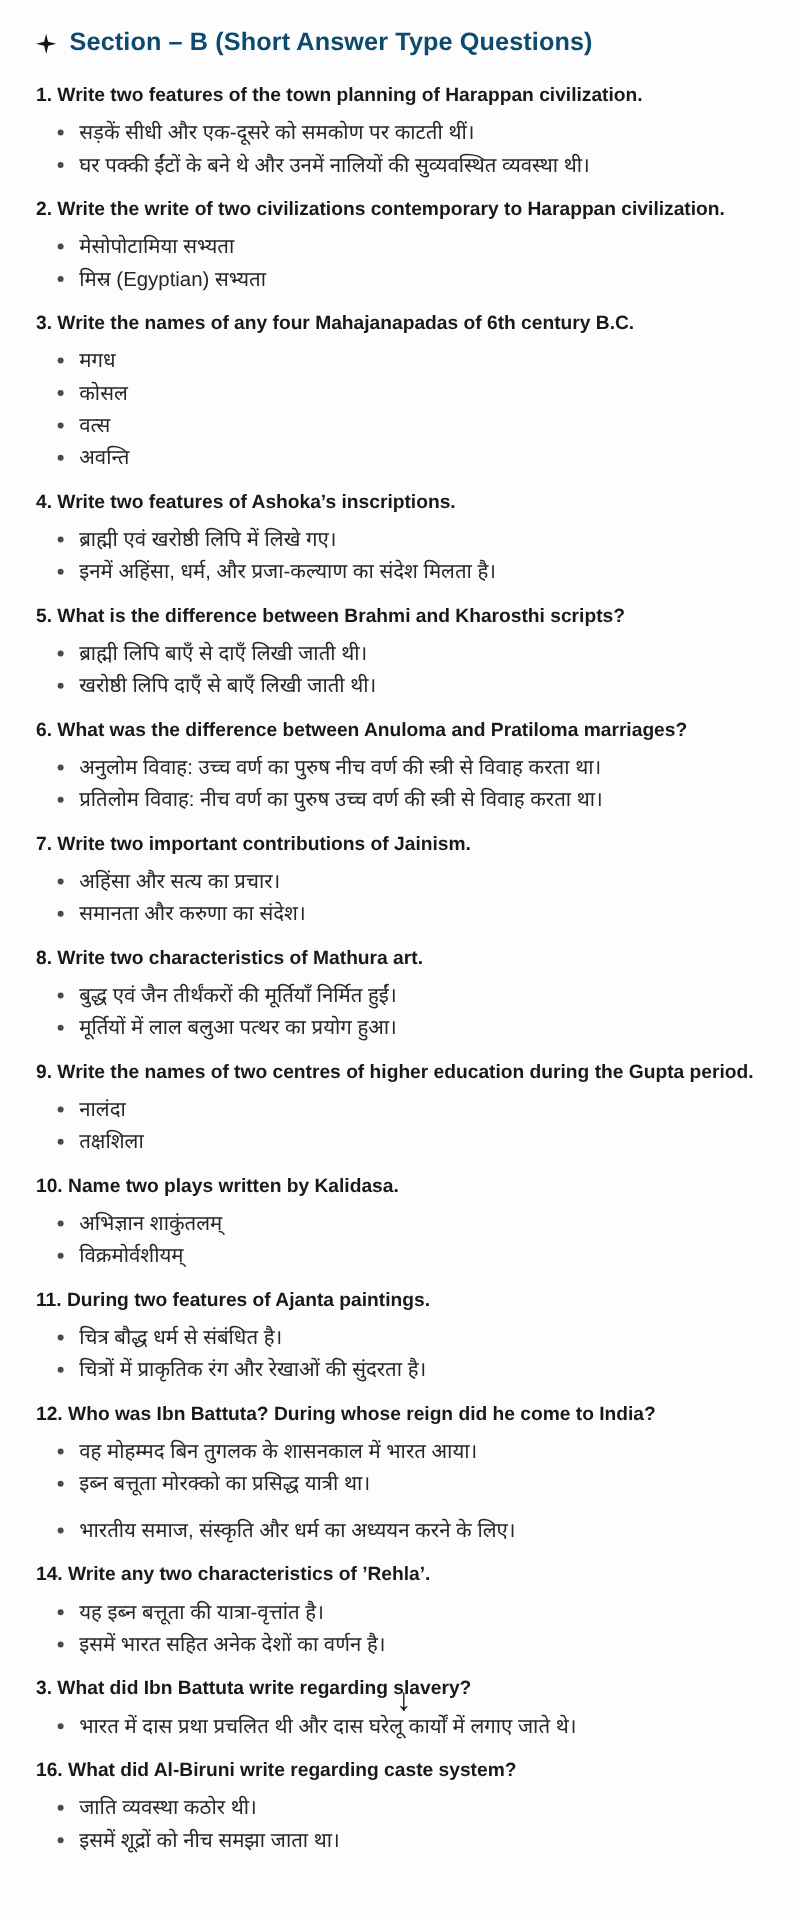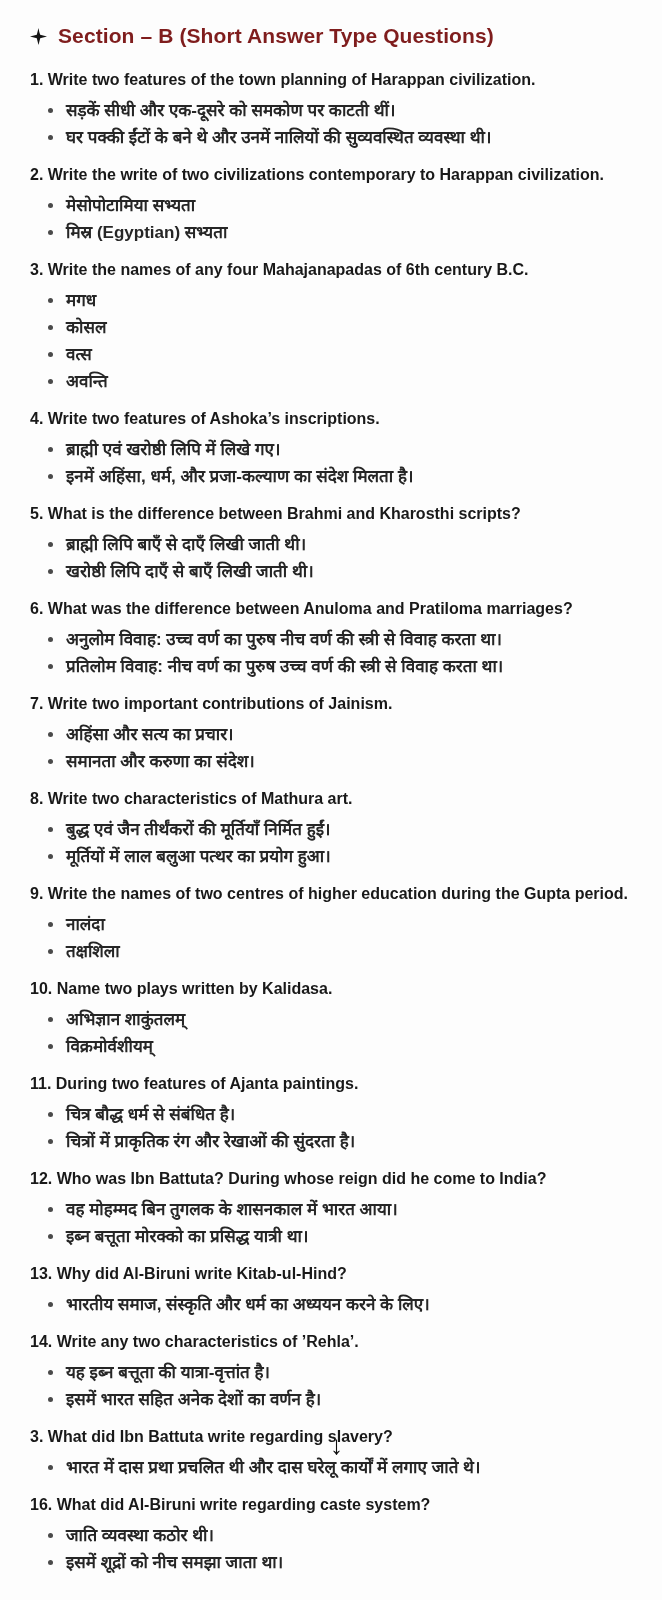--- a/index.html
+++ b/index.html
@@ -28,21 +28,21 @@
   }
   .star-icon svg {
     width: 17px;
     height: 17px;
     display: block;
   }
   .section-title {
     margin: 0;
     font-size: 21px;
     font-weight: 700;
-    color: #7f1d1d;
+    color: #0c4a6e;
     letter-spacing: 0.1px;
   }
   .q-block {
     margin: 0 0 12px 0;
   }
   .q-line {
     position: relative;
     margin: 0 0 5px 0;
     font-size: 16px;
     font-weight: 600;
@@ -51,21 +51,21 @@
   }
   .answers {
     list-style: none;
     margin: 0;
     padding: 0 0 0 18px;
   }
   .answer {
     display: flex;
     align-items: flex-start;
     font-size: 17px;
-    font-weight: 700;
+    font-weight: 400;
     line-height: 27px;
     color: #262626;
   }
   .dot {
     flex: 0 0 auto;
     width: 5px;
     height: 5px;
     border-radius: 50%;
     background: #4a4a4a;
     margin: 11px 13px 0 0;
@@ -269,21 +269,20 @@
             <span class="ans-text">वह मोहम्मद बिन तुगलक के शासनकाल में भारत आया।</span>
           </li>
           <li class="answer">
             <span class="dot"></span>
             <span class="ans-text">इब्न बत्तूता मोरक्को का प्रसिद्ध यात्री था।</span>
           </li>
         </ul>
   </section>
 
   <section class="q-block">
-    <h2 class="q-line"><span class="q-num">13. </span><span class="q-text">Why did Al-Biruni write Kitab-ul-Hind?</span></h2>
     <ul class="answers">
           <li class="answer">
             <span class="dot"></span>
             <span class="ans-text">भारतीय समाज, संस्कृति और धर्म का अध्ययन करने के लिए।</span>
           </li>
         </ul>
   </section>
 
   <section class="q-block">
     <h2 class="q-line"><span class="q-num">14. </span><span class="q-text">Write any two characteristics of ’Rehla’.</span></h2>

